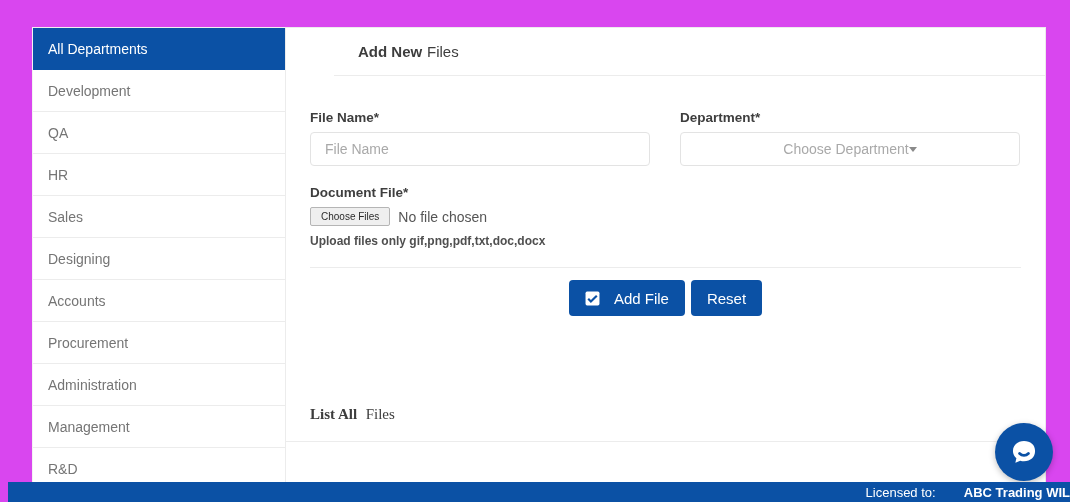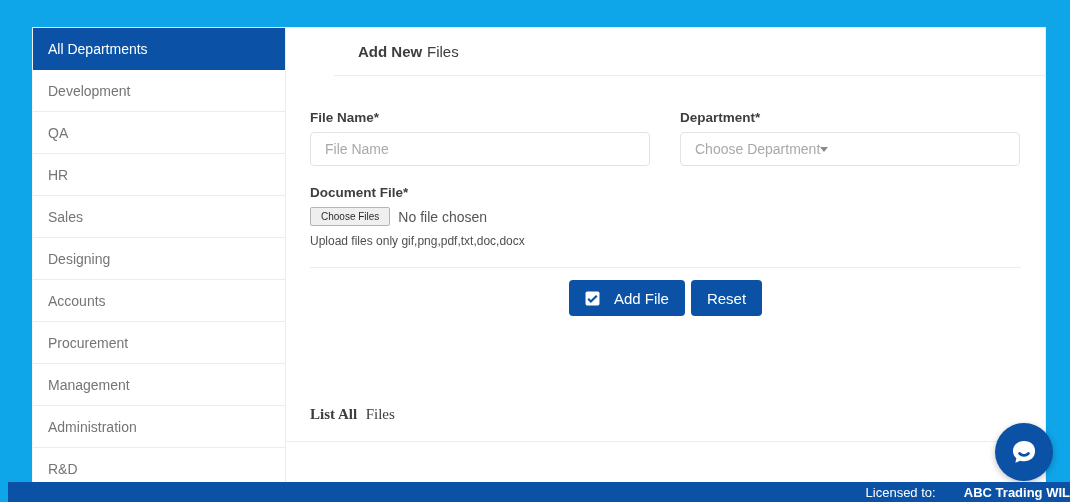--- a/index.html
+++ b/index.html
@@ -1,18 +1,18 @@
 <!DOCTYPE html>
 <html><head>
 <meta charset="utf-8">
 <style>
   * { margin:0; padding:0; box-sizing:border-box; }
   html,body { width:1070px; height:502px; background:#fff;
     font-family:"Liberation Sans", sans-serif; overflow:hidden; }
-  .page { position:relative; width:1070px; height:502px; background:#0ea5e9; }
+  .page { position:relative; width:1070px; height:502px; background:#d946ef; }
 
   
   .sidebar { position:absolute; left:32px; top:27px; width:253px; height:455px;
     overflow:hidden; border-top:1px solid #f0f0f0; border-left:1px solid #f3f3f3;
     background:#fff; }
   .sb-item { height:42px; line-height:42px; padding-left:15px; font-size:14px;
     color:#757575; border-bottom:1px solid #ececec; background:#fff; cursor:pointer;
     white-space:nowrap; }
   .sb-item.active { background:#0B51A5; color:#ffffff; border-bottom-color:#0B51A5; }
 
@@ -27,31 +27,31 @@
 
   .form-row { display:flex; gap:30px; }
   .form-col { width:340px; }
   .form-col label, .doc-block label { display:block; font-size:13.5px; font-weight:bold;
     color:#3e3e3e; margin-bottom:7px; }
   .text-input { width:340px; height:34px; border:1px solid #e3e3e3; border-radius:4px;
     padding:0 14px; font-size:14px; color:#444; outline:none;
     font-family:"Liberation Sans", sans-serif; }
   .text-input::placeholder { color:#a9a9a9; }
   .select-box { width:340px; height:34px; border:1px solid #e3e3e3; border-radius:4px;
-    padding:0 14px; display:flex; align-items:center; justify-content:flex-start;
+    padding:0 14px; display:flex; align-items:center; justify-content:center;
     font-size:14px; color:#a9a9a9; cursor:pointer; background:#fff; }
   .caret { width:0; height:0; border-left:4px solid transparent;
     border-right:4px solid transparent; border-top:5px solid #8a8a8a; }
 
   .doc-block { margin-top:19px; }
   .file-row { display:flex; align-items:center; }
   .file-btn { display:inline-block; background:#efefef; border:1px solid #b5b5b5;
     border-radius:2px; padding:3px 10px; font-size:10px; color:#2b2b2b; cursor:pointer; }
   .file-status { margin-left:8px; font-size:14px; color:#555; }
-  .hint { margin-top:8px; font-size:12px; color:#4f4f4f; }
+  .hint { margin-top:8px; font-size:12px; color:#4f4f4f;font-weight:bold; }
 
   .divider { margin-top:19px; border-top:1px solid #ececec; }
 
   .btn-row { margin-top:12px; display:flex; justify-content:center; gap:6px; }
   .btn { border:none; background:#0B51A5; color:#fff; font-size:15px;
     height:36px; padding:0 16px; border-radius:4px; cursor:pointer;
     display:flex; align-items:center; gap:14px;
     font-family:"Liberation Sans", sans-serif; }
   .cb-icon { display:flex; align-items:center; }
 
@@ -76,22 +76,22 @@
 
   <div class="sidebar">
     <div class="sb-item active">All Departments</div>
     <div class="sb-item">Development</div>
     <div class="sb-item">QA</div>
     <div class="sb-item">HR</div>
     <div class="sb-item">Sales</div>
     <div class="sb-item">Designing</div>
     <div class="sb-item">Accounts</div>
     <div class="sb-item">Procurement</div>
+    <div class="sb-item">Administration</div>
     <div class="sb-item">Management</div>
-    <div class="sb-item">Administration</div>
     <div class="sb-item">R&amp;D</div>
   </div>
 
   <div class="card">
 
     <div class="card-header">
       <span class="t-bold">Add New</span>
       <span class="t-rest">Files</span>
     </div>
 

